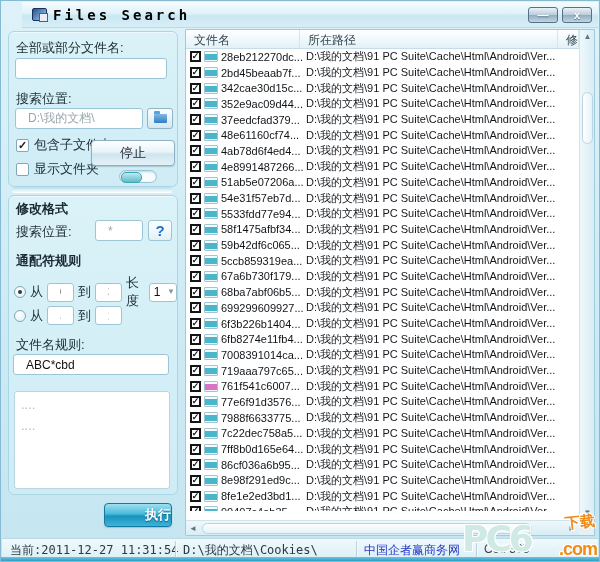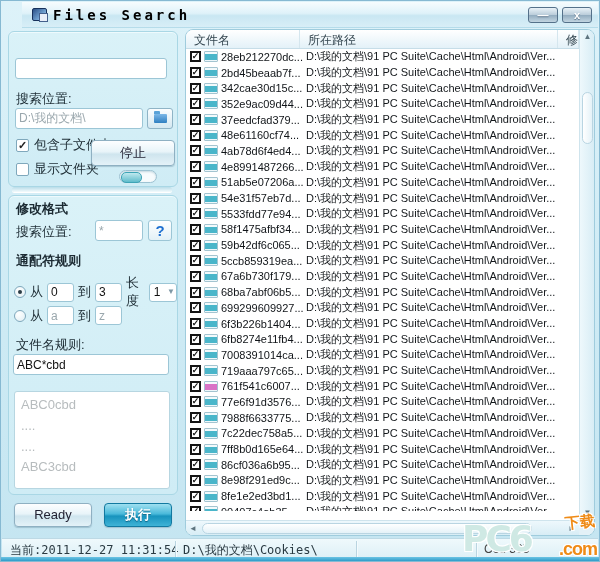--- a/index.html
+++ b/index.html
@@ -45,21 +45,21 @@
   .groupbox{
     position:absolute;border:1px solid #a9d7e5;border-radius:6px;
     background:linear-gradient(180deg,#daf2f8,#cfecf5);
     box-shadow:inset 0 1px 0 #eefafd;
   }
   .gb1{left:2px;top:2px;width:170px;height:156px;}
   .gb2{left:2px;top:166px;width:170px;height:300px;}
   .lbl{position:absolute;font-size:13px;color:#1c2b33;white-space:nowrap;}
   .tinput{
     position:absolute;border:1px solid #9cc6d6;border-radius:3px;background:#fff;
-    font-family:"Liberation Sans", sans-serif;font-size:12px;color:#111;padding:0 3px;outline:none;
+    font-family:"Liberation Sans", sans-serif;font-size:12px;color:#111;padding:0 12px;outline:none;
   }
   .tinput.ghost{color:#9aa7ad;}
   .folder-btn{
     position:absolute;width:26px;height:21px;border:1px solid #8fb4c6;border-radius:3px;
     background:linear-gradient(180deg,#fbfeff,#d4e8f1);display:flex;align-items:center;justify-content:center;cursor:pointer;
   }
   .folder-glyph{width:13px;height:9px;background:linear-gradient(180deg,#7db9e8,#2f7fc1);border-radius:1px;position:relative;}
   .folder-glyph::before{content:"";position:absolute;left:0;top:-3px;width:6px;height:3px;
     background:#5aa3d8;border-radius:1px 1px 0 0;}
   .cbrow{position:absolute;display:flex;align-items:center;gap:5px;cursor:pointer;}
@@ -109,21 +109,21 @@
     color:#1d6fd0;font-weight:bold;font-size:15px;text-align:center;line-height:19px;
   }
   .preview{
     position:absolute;left:4px;top:200px;width:156px;height:98px;background:#fff;
     border:1px solid #b7d6e1;border-radius:3px;padding:3px 6px;
     font-size:13px;color:#b7bcbe;line-height:1.6;
   }
   
   .filelist{
     position:absolute;left:184px;top:28px;width:410px;height:507px;
-    background:#fff;border:1px solid #9fccdd;border-radius:8px;overflow:hidden;
+    background:#fff;border:1px solid #9fccdd;border-radius:1px;overflow:hidden;
   }
   .fl-header{
     position:absolute;left:0;top:0;right:15px;height:19px;display:flex;
     background:linear-gradient(180deg,#ffffff,#e3f1f8);
     border-bottom:1px solid #c6dde8;font-size:12px;color:#33454f;
   }
   .fl-h-cell{padding:2px 0 0 8px;border-right:1px solid #d5e6ee;white-space:nowrap;overflow:hidden;}
   .fl-h-cell.c1{width:114px;flex:none;}
   .fl-h-cell.c2{width:258px;flex:none;}
   .fl-h-cell.c3{flex:1;}
@@ -198,20 +198,21 @@
     <span class="title-text">Files Search</span>
     <span class="win-btns">
       <span class="win-btn">—</span>
       <span class="win-btn">x</span>
     </span>
   </div>
 
   <div class="left-panel">
 
     <div class="groupbox gb1">
+      <span class="lbl" style="left:7px;top:7px;">全部或部分文件名:</span>
       <input class="tinput" style="left: 6px; top: 26px; width: 152px; height: 21px;" value="">
       <span class="lbl" style="left:7px;top:58px;">搜索位置:</span>
       <input class="tinput ghost" style="left: 6px; top: 76px; width: 128px; height: 21px;" value="D:\我的文档\">
       <span class="folder-btn" style="left:138px;top:76px;">
         <span class="folder-glyph"></span>
       </span>
       <span class="cbrow" style="left:7px;top:104px;">
         <span class="cb checked"></span>
         <span class="txt">包含子文件夹</span>
       </span>
@@ -254,28 +255,25 @@
       <span class="lbl" style="left:7px;top:140px;">文件名规则:</span>
       <input class="tinput" style="left: 4px; top: 158px; width: 156px; height: 21px;" value="ABC*cbd">
     </div>
 
     <span class="cbrow" style="left:14px;top:372px;">
       <span class="cb checked"></span>
       <span class="txt">保持原有后缀</span>
     </span>
 
     <div class="preview" style="top:362px;left:8px;">
-      <div>ABC0cbd</div>
       <div>....</div>
       <div>....</div>
-      <div>ABC3cbd</div>
     </div>
 
-    <span class="btn" style="left:8px;top:474px;width:78px;height:24px;line-height:22px;">Ready</span>
-    <span class="btn btn-exec" style="left:98px;top:474px;width:68px;height:24px;line-height:22px;">执行</span>
+    <span class="btn btn-exec" style="left:98px;top:474px;width:68px;height:24px;line-height:22px;text-align:right;">执行</span>
   </div>
 
   <div class="filelist">
     <div class="fl-header">
       <span class="fl-h-cell c1">文件名</span>
       <span class="fl-h-cell c2">所在路径</span>
       <span class="fl-h-cell c3">修改</span>
     </div>
 
     <div class="fl-rows">
@@ -501,20 +499,21 @@
       <span class="hs-right">►</span>
     </div>
     <div class="scroll-corner"></div>
   </div>
 
   <div class="statusbar">
     <span class="sb-item sb-time">当前:2011-12-27 11:31:54</span>
     <span class="sb-sep" style="left:173px;"></span>
     <span class="sb-item sb-path">D:\我的文档\Cookies\</span>
     <span class="sb-sep" style="left:354px;"></span>
+    <span class="sb-item sb-site">中国企者赢商务网</span>
     <span class="sb-sep" style="left:474px;"></span>
     <span class="sb-item sb-count">Cou    305</span>
   </div>
   <div class="bottom-strip"></div>
 
   <div class="watermark">
     <span class="wm-big">PC6</span>
     <span class="wm-down">下载</span>
     <span class="wm-com">.com</span>
   </div>

